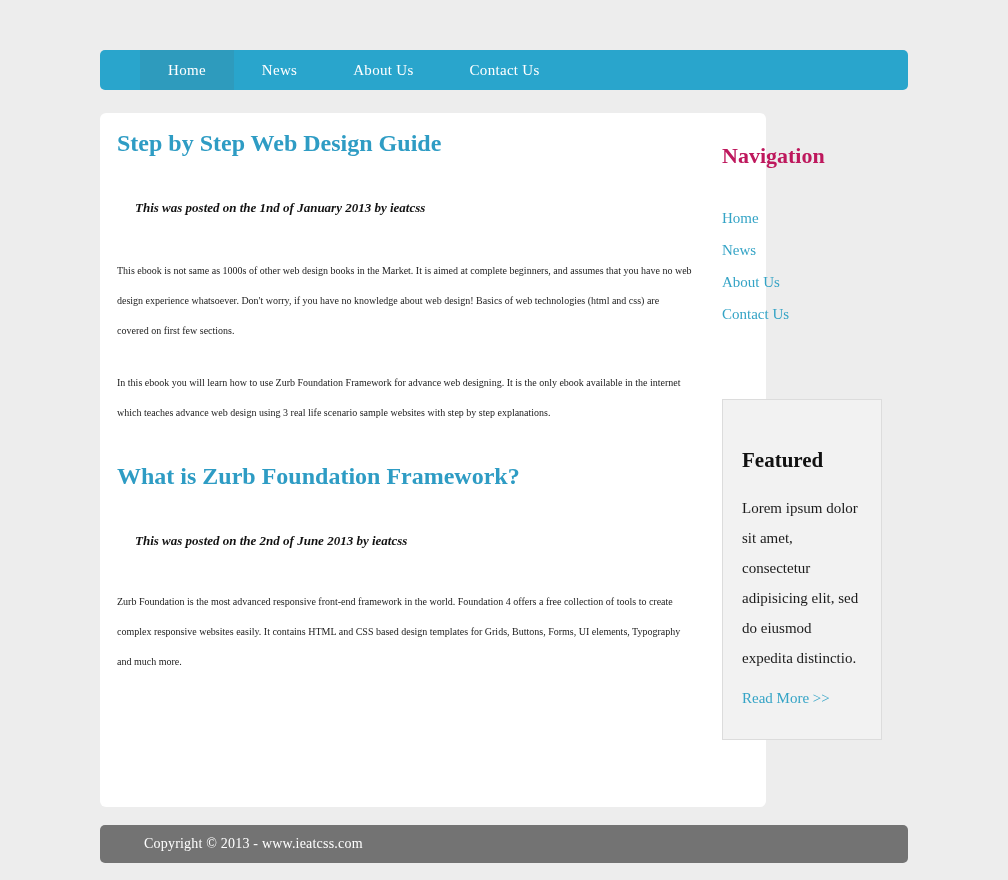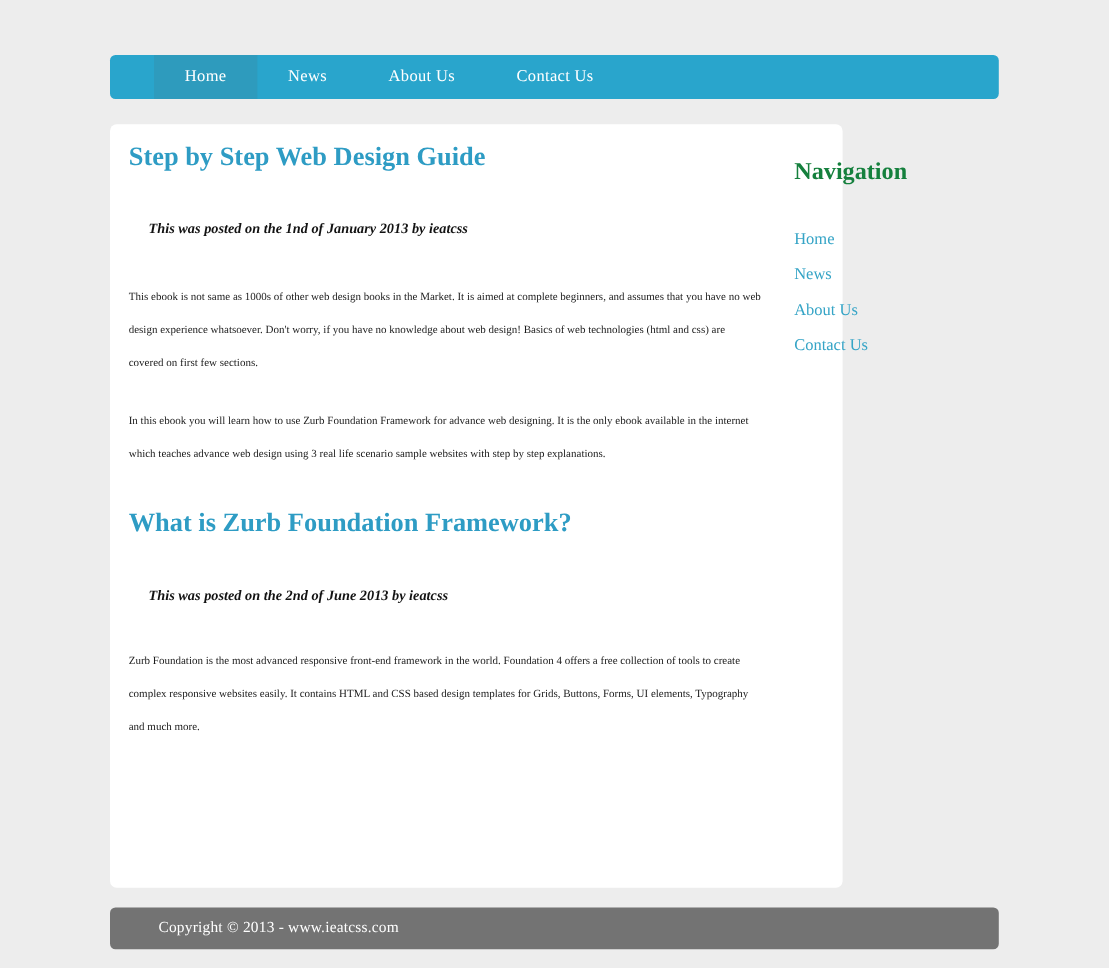--- a/index.html
+++ b/index.html
@@ -113,21 +113,21 @@
   .sidebar {
     position: absolute;
     left: 622px;
     top: 30px;
     width: 170px;
   }
   .sidebar-heading {
     margin: 0;
     font-size: 22px;
     font-weight: bold;
-    color: #15803d;
+    color: #be185d;
     font-family: "Liberation Serif", "DejaVu Serif", serif;
     line-height: 1.2;
   }
   .sidebar-nav {
     list-style: none;
     margin: 0;
     padding: 0;
     padding-top: 40px;
   }
   .sidebar-nav li {
@@ -241,20 +241,25 @@
         </li>
         <li>
           <a class="sidebar-link">About Us</a>
         </li>
         <li>
           <a class="sidebar-link">Contact Us</a>
         </li>
       </ul>
     </aside>
 
+    <section class="featured-box">
+      <h2 class="featured-heading">Featured</h2>
+      <p class="featured-text">Lorem ipsum dolor sit amet, consectetur adipisicing elit, sed do eiusmod expedita distinctio.</p>
+      <a class="featured-more">Read More &gt;&gt;</a>
+    </section>
 
   </main>
 
   <footer class="footer">
     <span class="footer-text">Copyright © 2013 - www.ieatcss.com</span>
   </footer>
 
 </div>
 
 </body></html>

